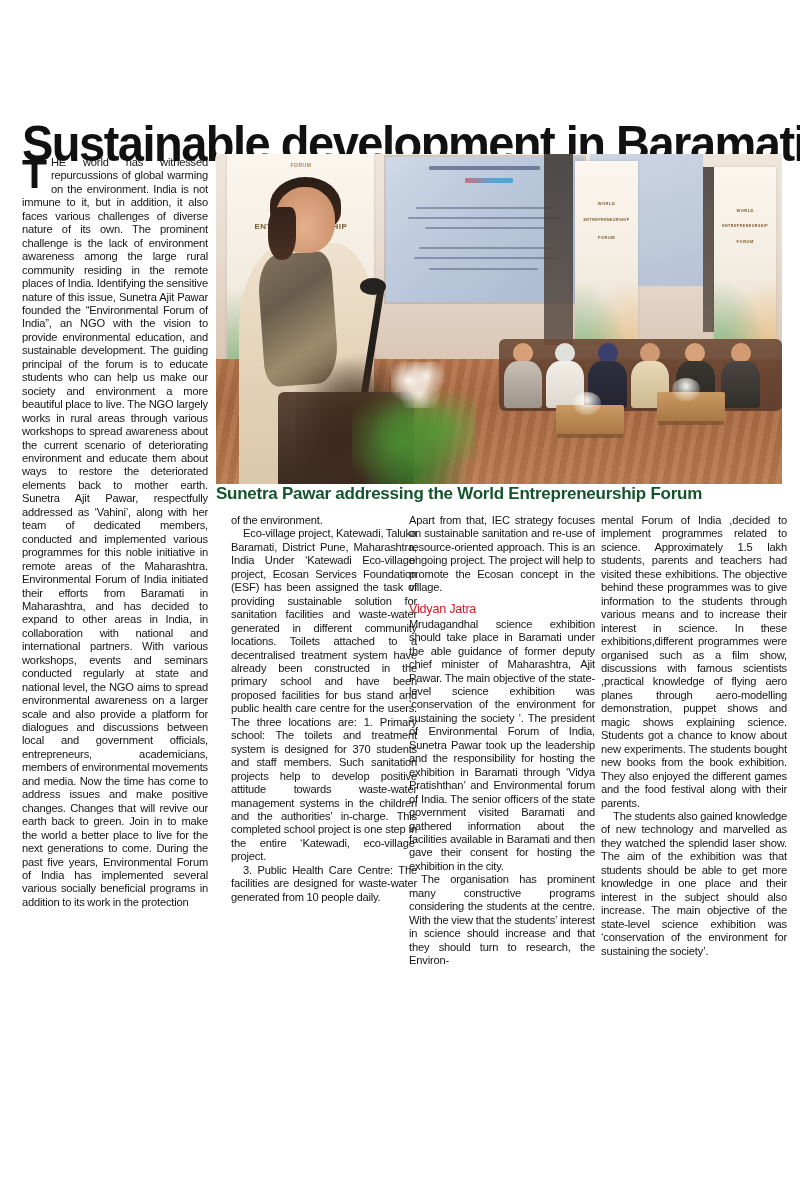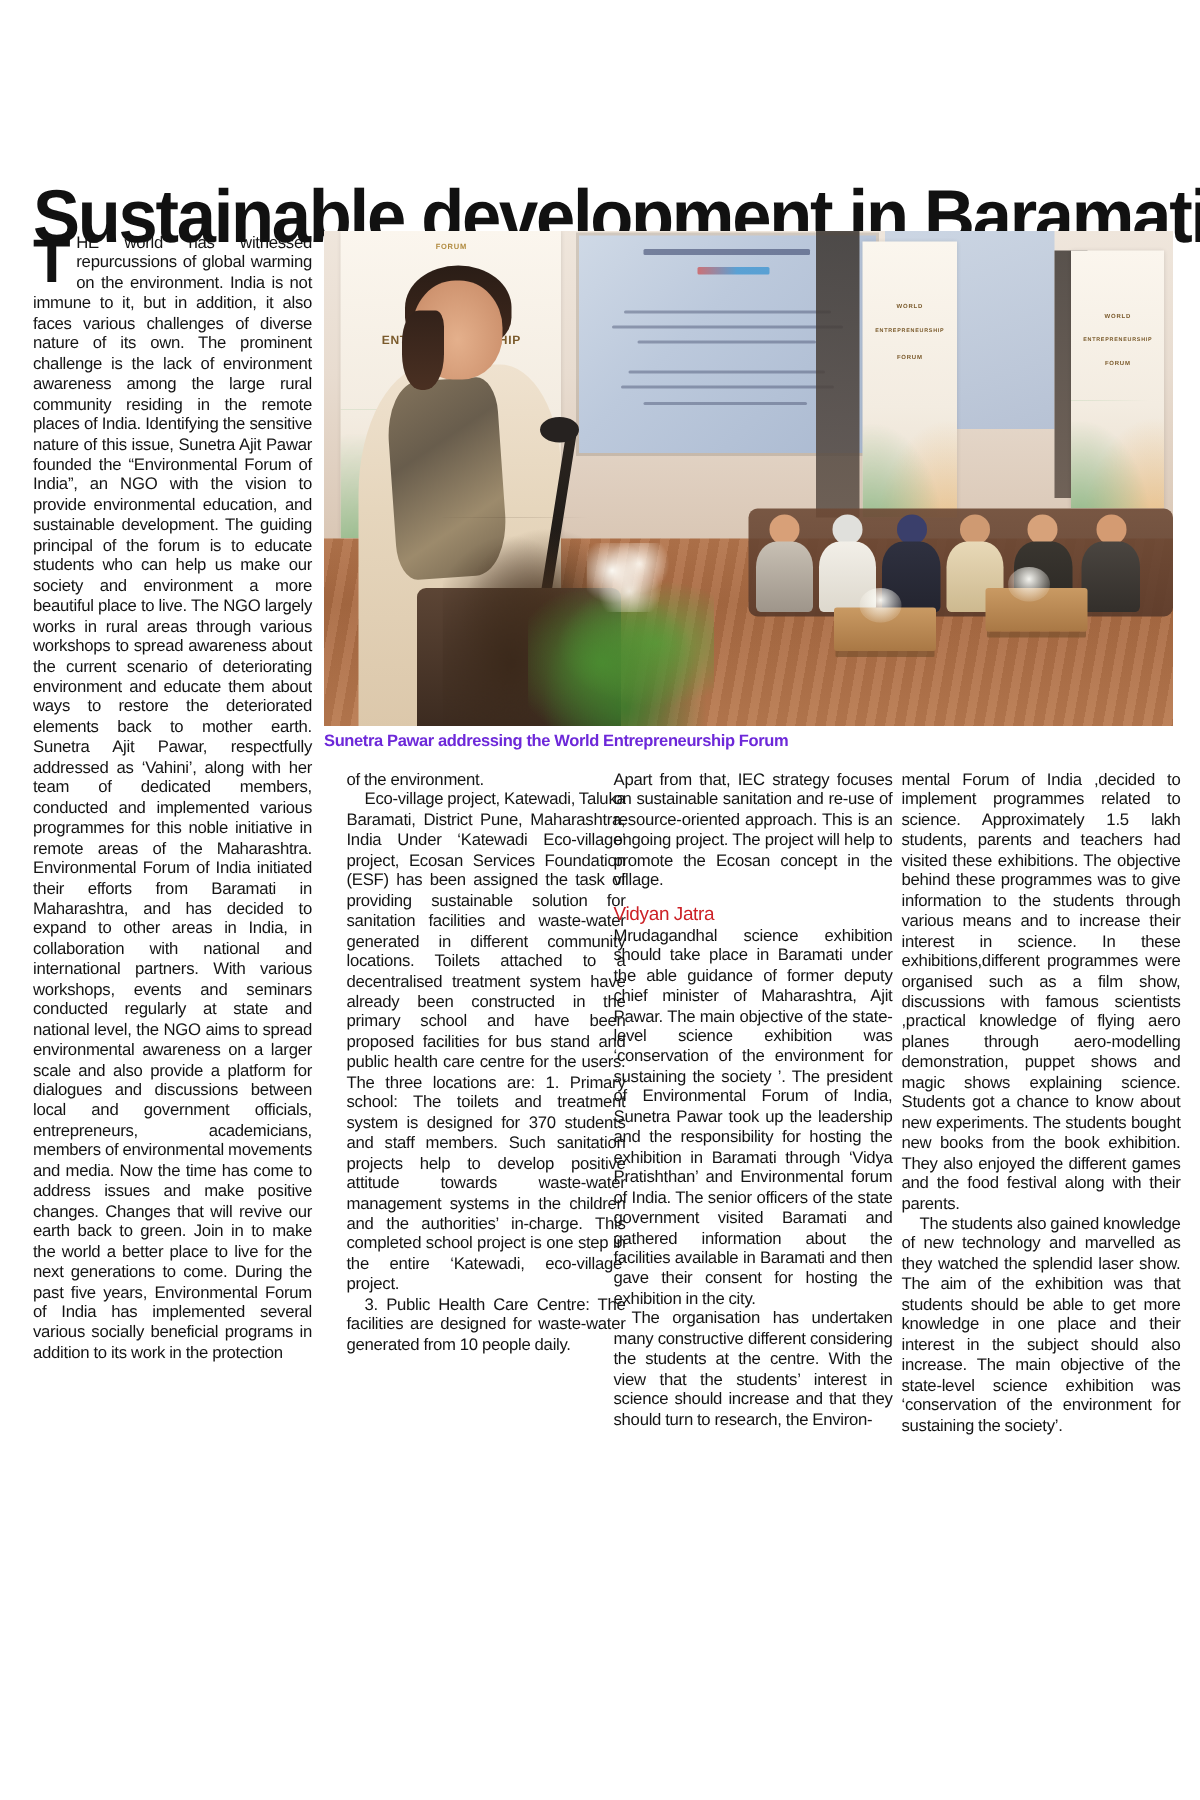--- a/index.html
+++ b/index.html
@@ -220,24 +220,24 @@
   }
 
   
   .caption {
     position: absolute;
     left: 216px;
     top: 487px;
     width: 570px;
     font-family: "Liberation Sans", sans-serif;
     font-weight: 700;
-    font-size: 11px;
+    font-size: 17px;
     line-height: 14px;
     letter-spacing: -0.25px;
-    color: #6d28d9;
+    color: #14532d;
   }
 
   
   .col {
     position: absolute;
     font-family: "Liberation Sans", sans-serif;
     font-size: 11.15px;
     line-height: 13.45px;
     text-align: justify;
     text-justify: inter-word;
@@ -377,21 +377,21 @@
   <div class="col" id="col2">
     <p>of the environment.</p>
     <p>Eco-village project, Katewadi, Taluka Baramati, District Pune, Maharashtra, India Under ‘Katewadi Eco-village’ project, Ecosan Services Foundation (ESF) has been assigned the task of providing sustainable solution for sanitation facilities and waste-water generated in different community locations. Toilets attached to a decentralised treatment system have already been constructed in the primary school and have been proposed facilities for bus stand and public health care centre for the users. The three locations are: 1. Primary school: The toilets and treatment system is designed for 370 students and staff members. Such sanitation projects help to develop positive attitude towards waste-water management systems in the children and the authorities’ in-charge. This completed school project is one step in the entire ‘Katewadi, eco-village’ project.</p>
     <p>3. Public Health Care Centre: The facilities are designed for waste-water generated from 10 people daily.</p>
   </div>
 
   <div class="col" id="col3">
     <p>Apart from that, IEC strategy focuses on sustainable sanitation and re-use of resource-oriented approach. This is an ongoing project. The project will help to promote the Ecosan concept in the village.</p>
     <div class="subhead">Vidyan Jatra</div>
     <p style="text-indent:0">Mrudagandhal science exhibition should take place in Baramati under the able guidance of former deputy chief minister of Maharashtra, Ajit Pawar. The main objective of the state-level science exhibition was ‘conservation of the environment for sustaining the society ’. The president of Environmental Forum of India, Sunetra Pawar took up the leadership and the responsibility for hosting the exhibition in Baramati through ‘Vidya Pratishthan’ and Environmental forum of India. The senior officers of the state government visited Baramati and gathered information about the facilities available in Baramati and then gave their consent for hosting the exhibition in the city.</p>
-    <p>The organisation has undertaken many constructive different considering the students at the centre. With the view that the students’ interest in science should increase and that they should turn to research, the Environ-</p>
+    <p>The organisation has prominent many constructive programs considering the students at the centre. With the view that the students’ interest in science should increase and that they should turn to research, the Environ-</p>
   </div>
 
   <div class="col" id="col4">
     <p>mental Forum of India ,decided to implement programmes related to science. Approximately 1.5 lakh students, parents and teachers had visited these exhibitions. The objective behind these programmes was to give information to the students through various means and to increase their interest in science. In these exhibitions,different programmes were organised such as a film show, discussions with famous scientists ,practical knowledge of flying aero planes through aero-modelling demonstration, puppet shows and magic shows explaining science. Students got a chance to know about new experiments. The students bought new books from the book exhibition. They also enjoyed the different games and the food festival along with their parents.</p>
     <p>The students also gained knowledge of new technology and marvelled  as they watched the splendid laser show. The aim of the exhibition was that students should be able to get more knowledge in one place and their interest in the subject should also increase. The main objective of the state-level science exhibition was ‘conservation of the environment for sustaining the society’.</p>
   </div>
 
 </div>
 
 </body></html>

